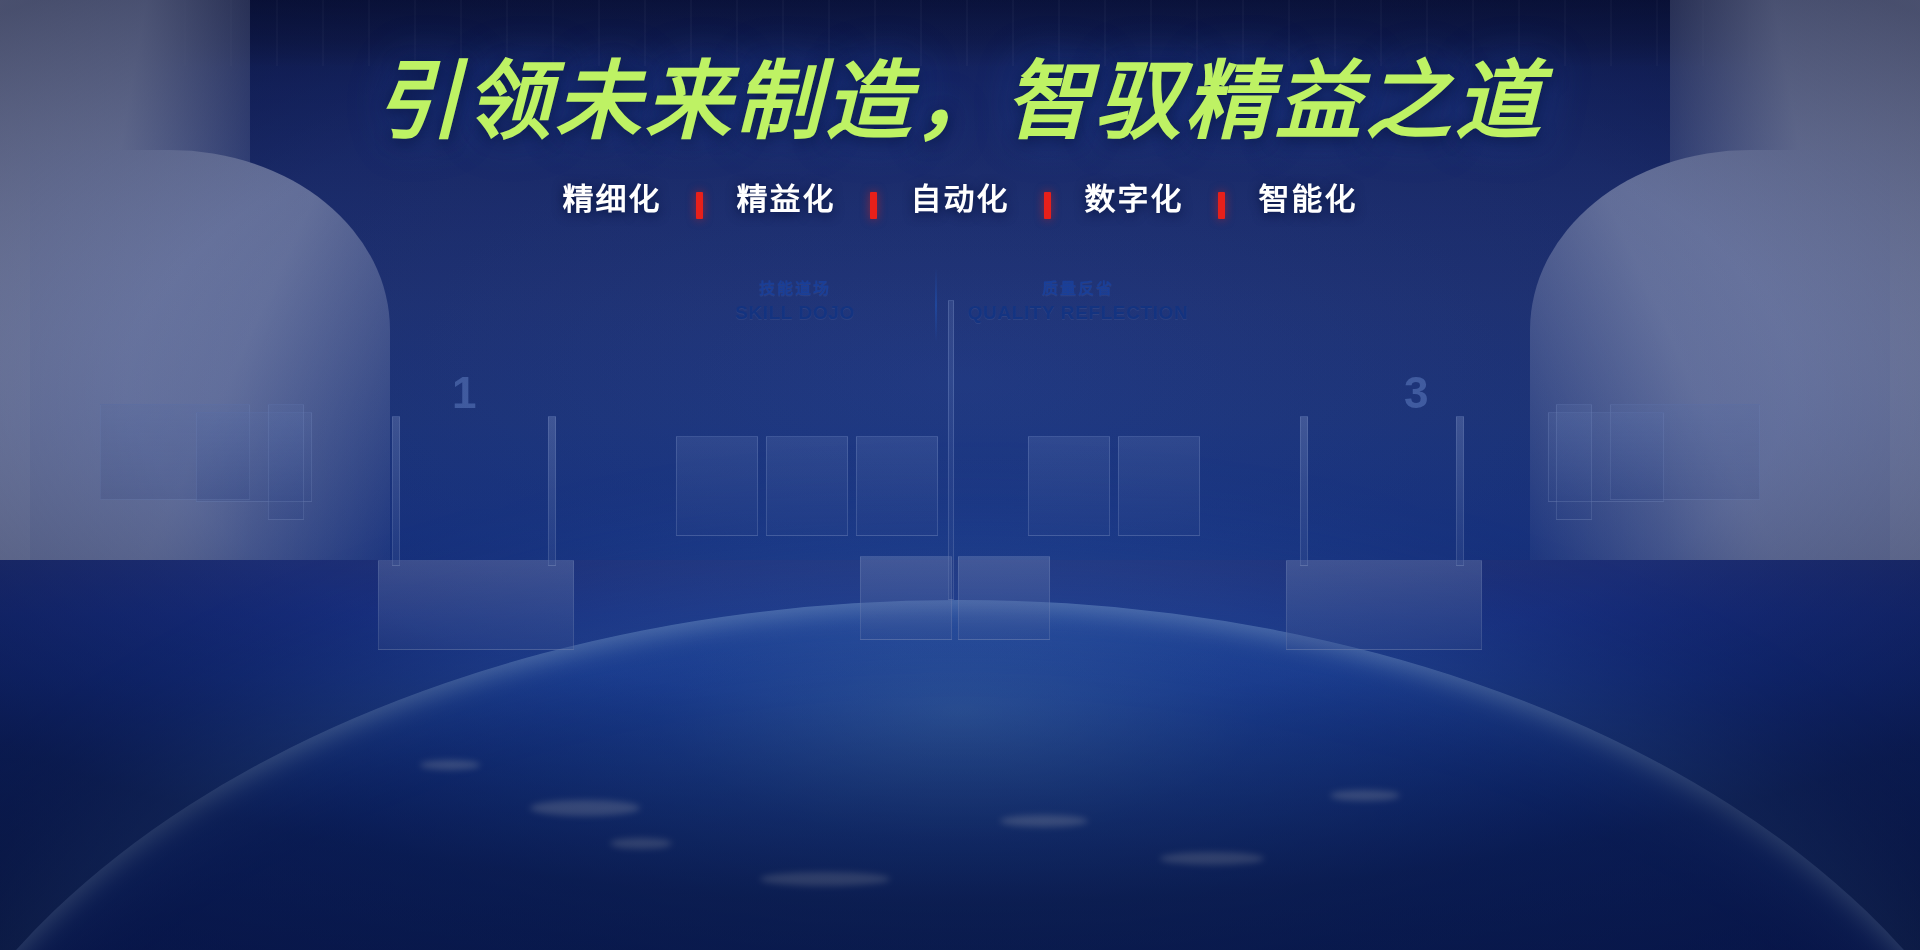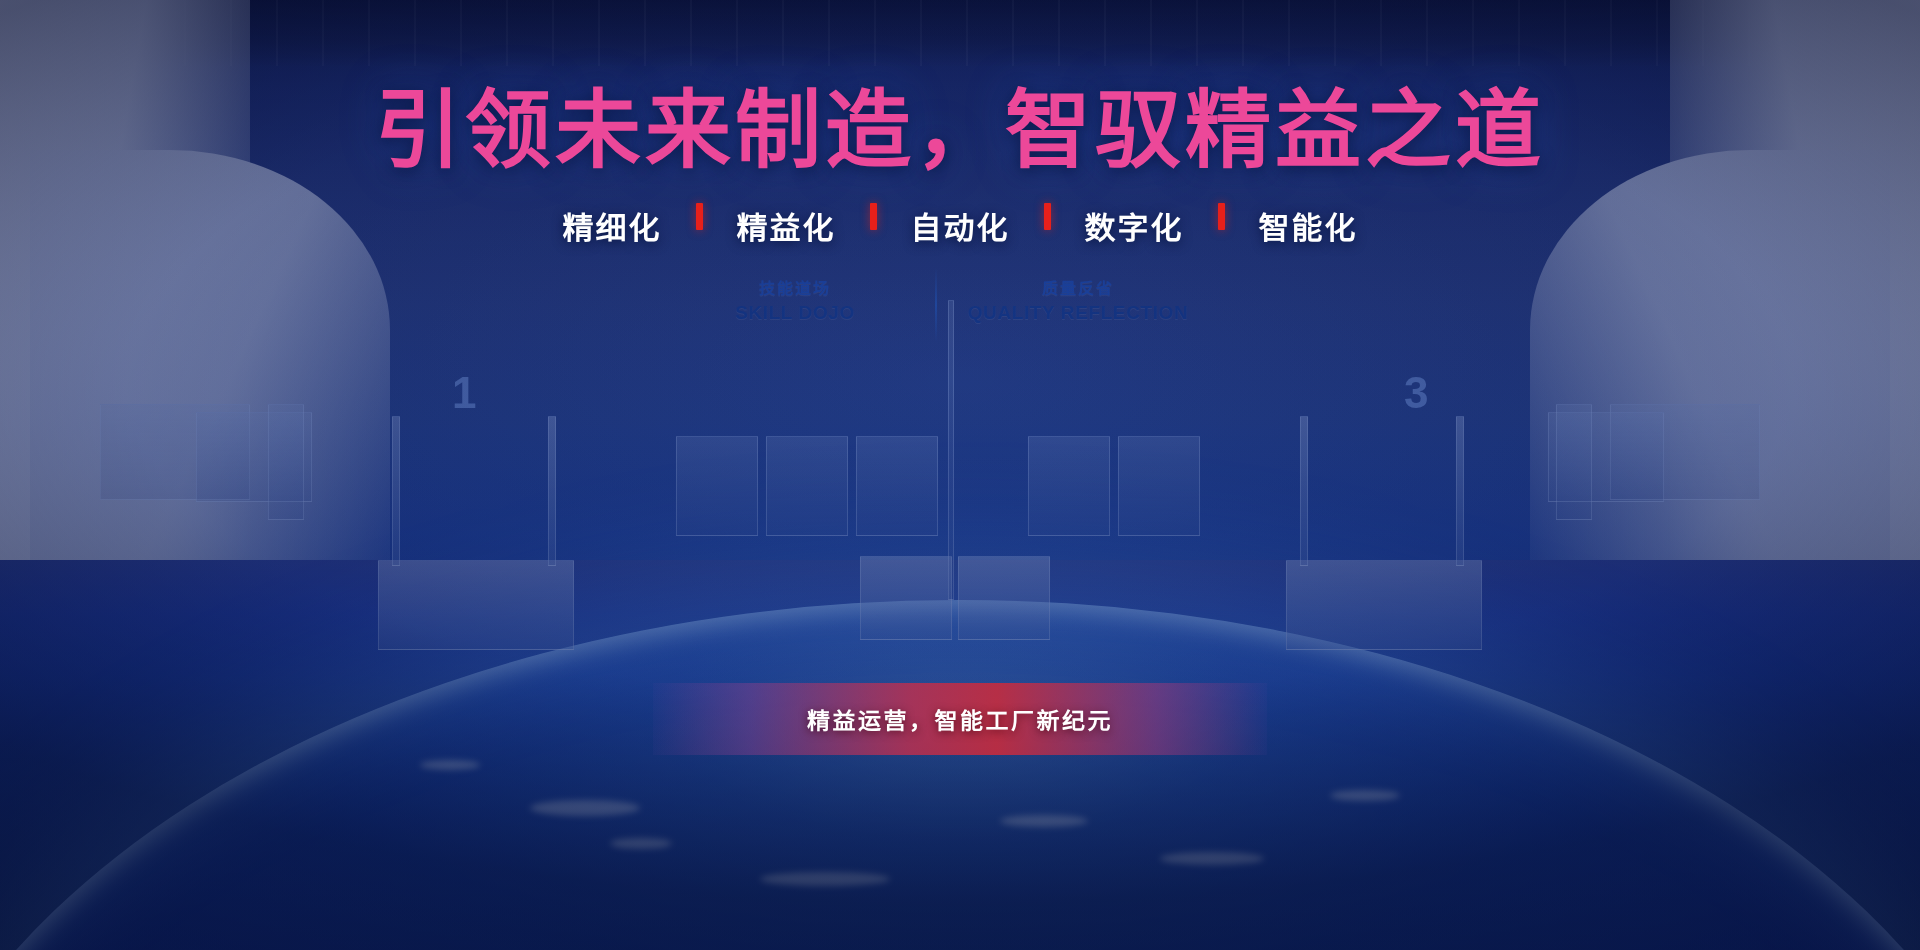--- a/index.html
+++ b/index.html
@@ -145,43 +145,44 @@
     background:linear-gradient(180deg, rgba(20,40,120,.30) 0%, rgba(18,46,140,.34) 45%, rgba(10,28,92,.30) 100%);
   }
 
   
   .content {
     position:absolute; inset:0;
     display:flex; flex-direction:column; align-items:center;
   }
 
   .headline {
-    margin-top:87px;
+    margin-top:58px;
     font-size:86px;
     line-height:1;
     font-weight:700;
     letter-spacing:4px;
-    color:#ec4899;
+    color:#bef264;
     white-space:nowrap;
     text-shadow:0 3px 16px rgba(4,14,52,.72), 0 0 44px rgba(40,90,200,.45);
+    font-style:italic;
   }
 
   .subtitle {
     margin-top:64px;
     font-size:25px;
     font-weight:500;
     letter-spacing:1.4px;
     color:#ffffff;
     white-space:nowrap;
     text-shadow:0 2px 10px rgba(4,14,52,.78);
   }
 
   .keywords {
     margin-top:30px;
-    display:flex; align-items:flex-start;
+    display:flex; align-items:flex-end;
     gap:12px;
     white-space:nowrap;
   }
   .keyword {
     font-size:31px;
     font-weight:700;
     letter-spacing:2px;
     color:#ffffff;
     padding:0 22px;
     text-shadow:0 2px 11px rgba(4,14,52,.78);
@@ -295,17 +296,14 @@
       <span class="kw-sep"></span>
       <span class="keyword">自动化</span>
       <span class="kw-sep"></span>
       <span class="keyword">数字化</span>
       <span class="kw-sep"></span>
       <span class="keyword">智能化</span>
     </div>
 
   </div>
 
-  <div class="ribbon">
-    <span class="ribbon-text">精益运营，智能工厂新纪元</span>
-  </div>
 
 </div>
 
 </body></html>

